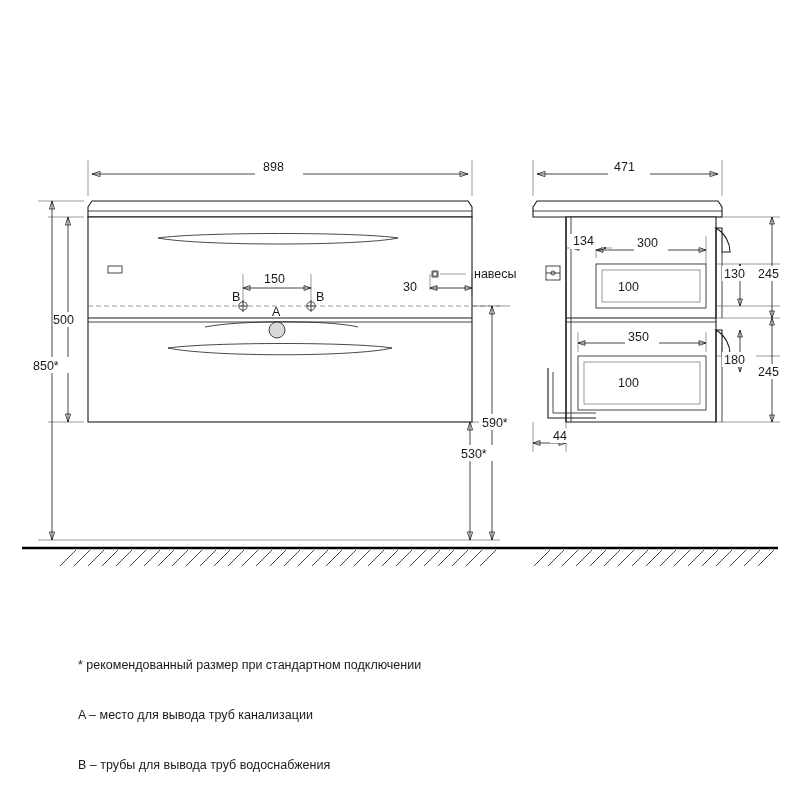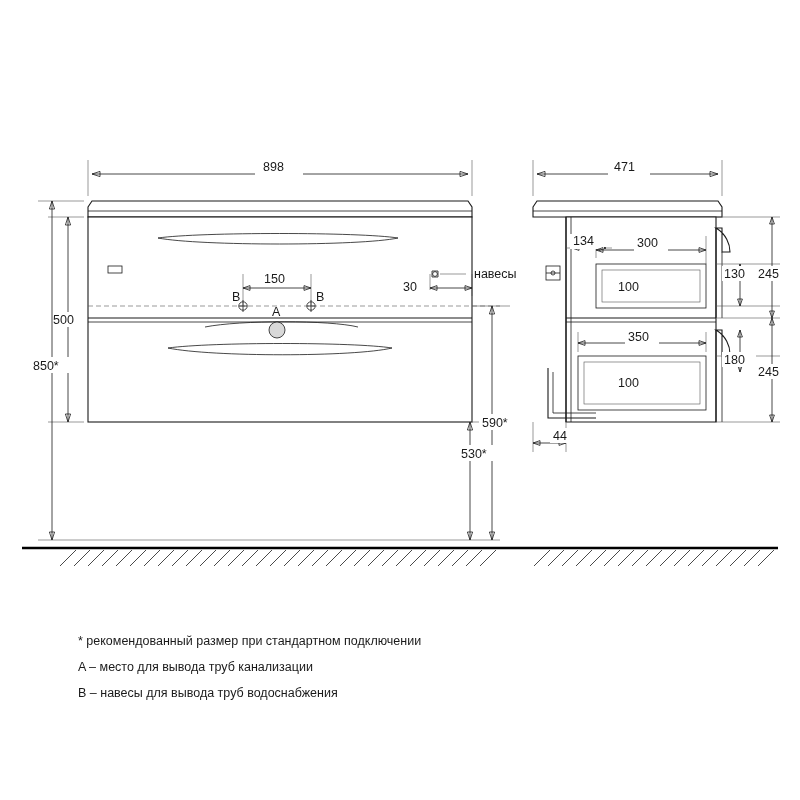--- a/index.html
+++ b/index.html
@@ -31,20 +31,21 @@
     position: absolute;
     left: 78px;
     top: 628px;
     width: 520px;
   }
   .legend-line {
     font-size: 12.5px;
     line-height: 26px;
     color: #1a1a1a;
     white-space: nowrap;
+    margin-top: 24px;
   }
   text {
     font-family: "Liberation Sans", sans-serif;
     fill: #1a1a1a;
   }
   .dim-txt { font-size: 12.5px; }
   .thin { stroke: #1a1a1a; stroke-width: 0.8; fill: none; }
   .med  { stroke: #1a1a1a; stroke-width: 1.1; fill: none; }
   .hair { stroke: #555; stroke-width: 0.6; fill: none; }
   .dash { stroke: #555; stroke-width: 0.6; fill: none; stroke-dasharray: 5 3; }
@@ -351,16 +352,16 @@
         <line class="hatch" x1="730" y1="566" x2="746" y2="550"></line>
         <line class="hatch" x1="744" y1="566" x2="760" y2="550"></line>
         <line class="hatch" x1="758" y1="566" x2="774" y2="550"></line>
       </g>
     </g>
   </svg>
 
   <div class="legend">
     <div class="legend-line">* рекомендованный размер при стандартном подключении</div>
     <div class="legend-line">A – место для вывода труб канализации</div>
-    <div class="legend-line">B – навесы для вывода труб водоснабжения</div>
+    <div class="legend-line">B – трубы для вывода труб водоснабжения</div>
   </div>
 
 </div>
 
 </body></html>

